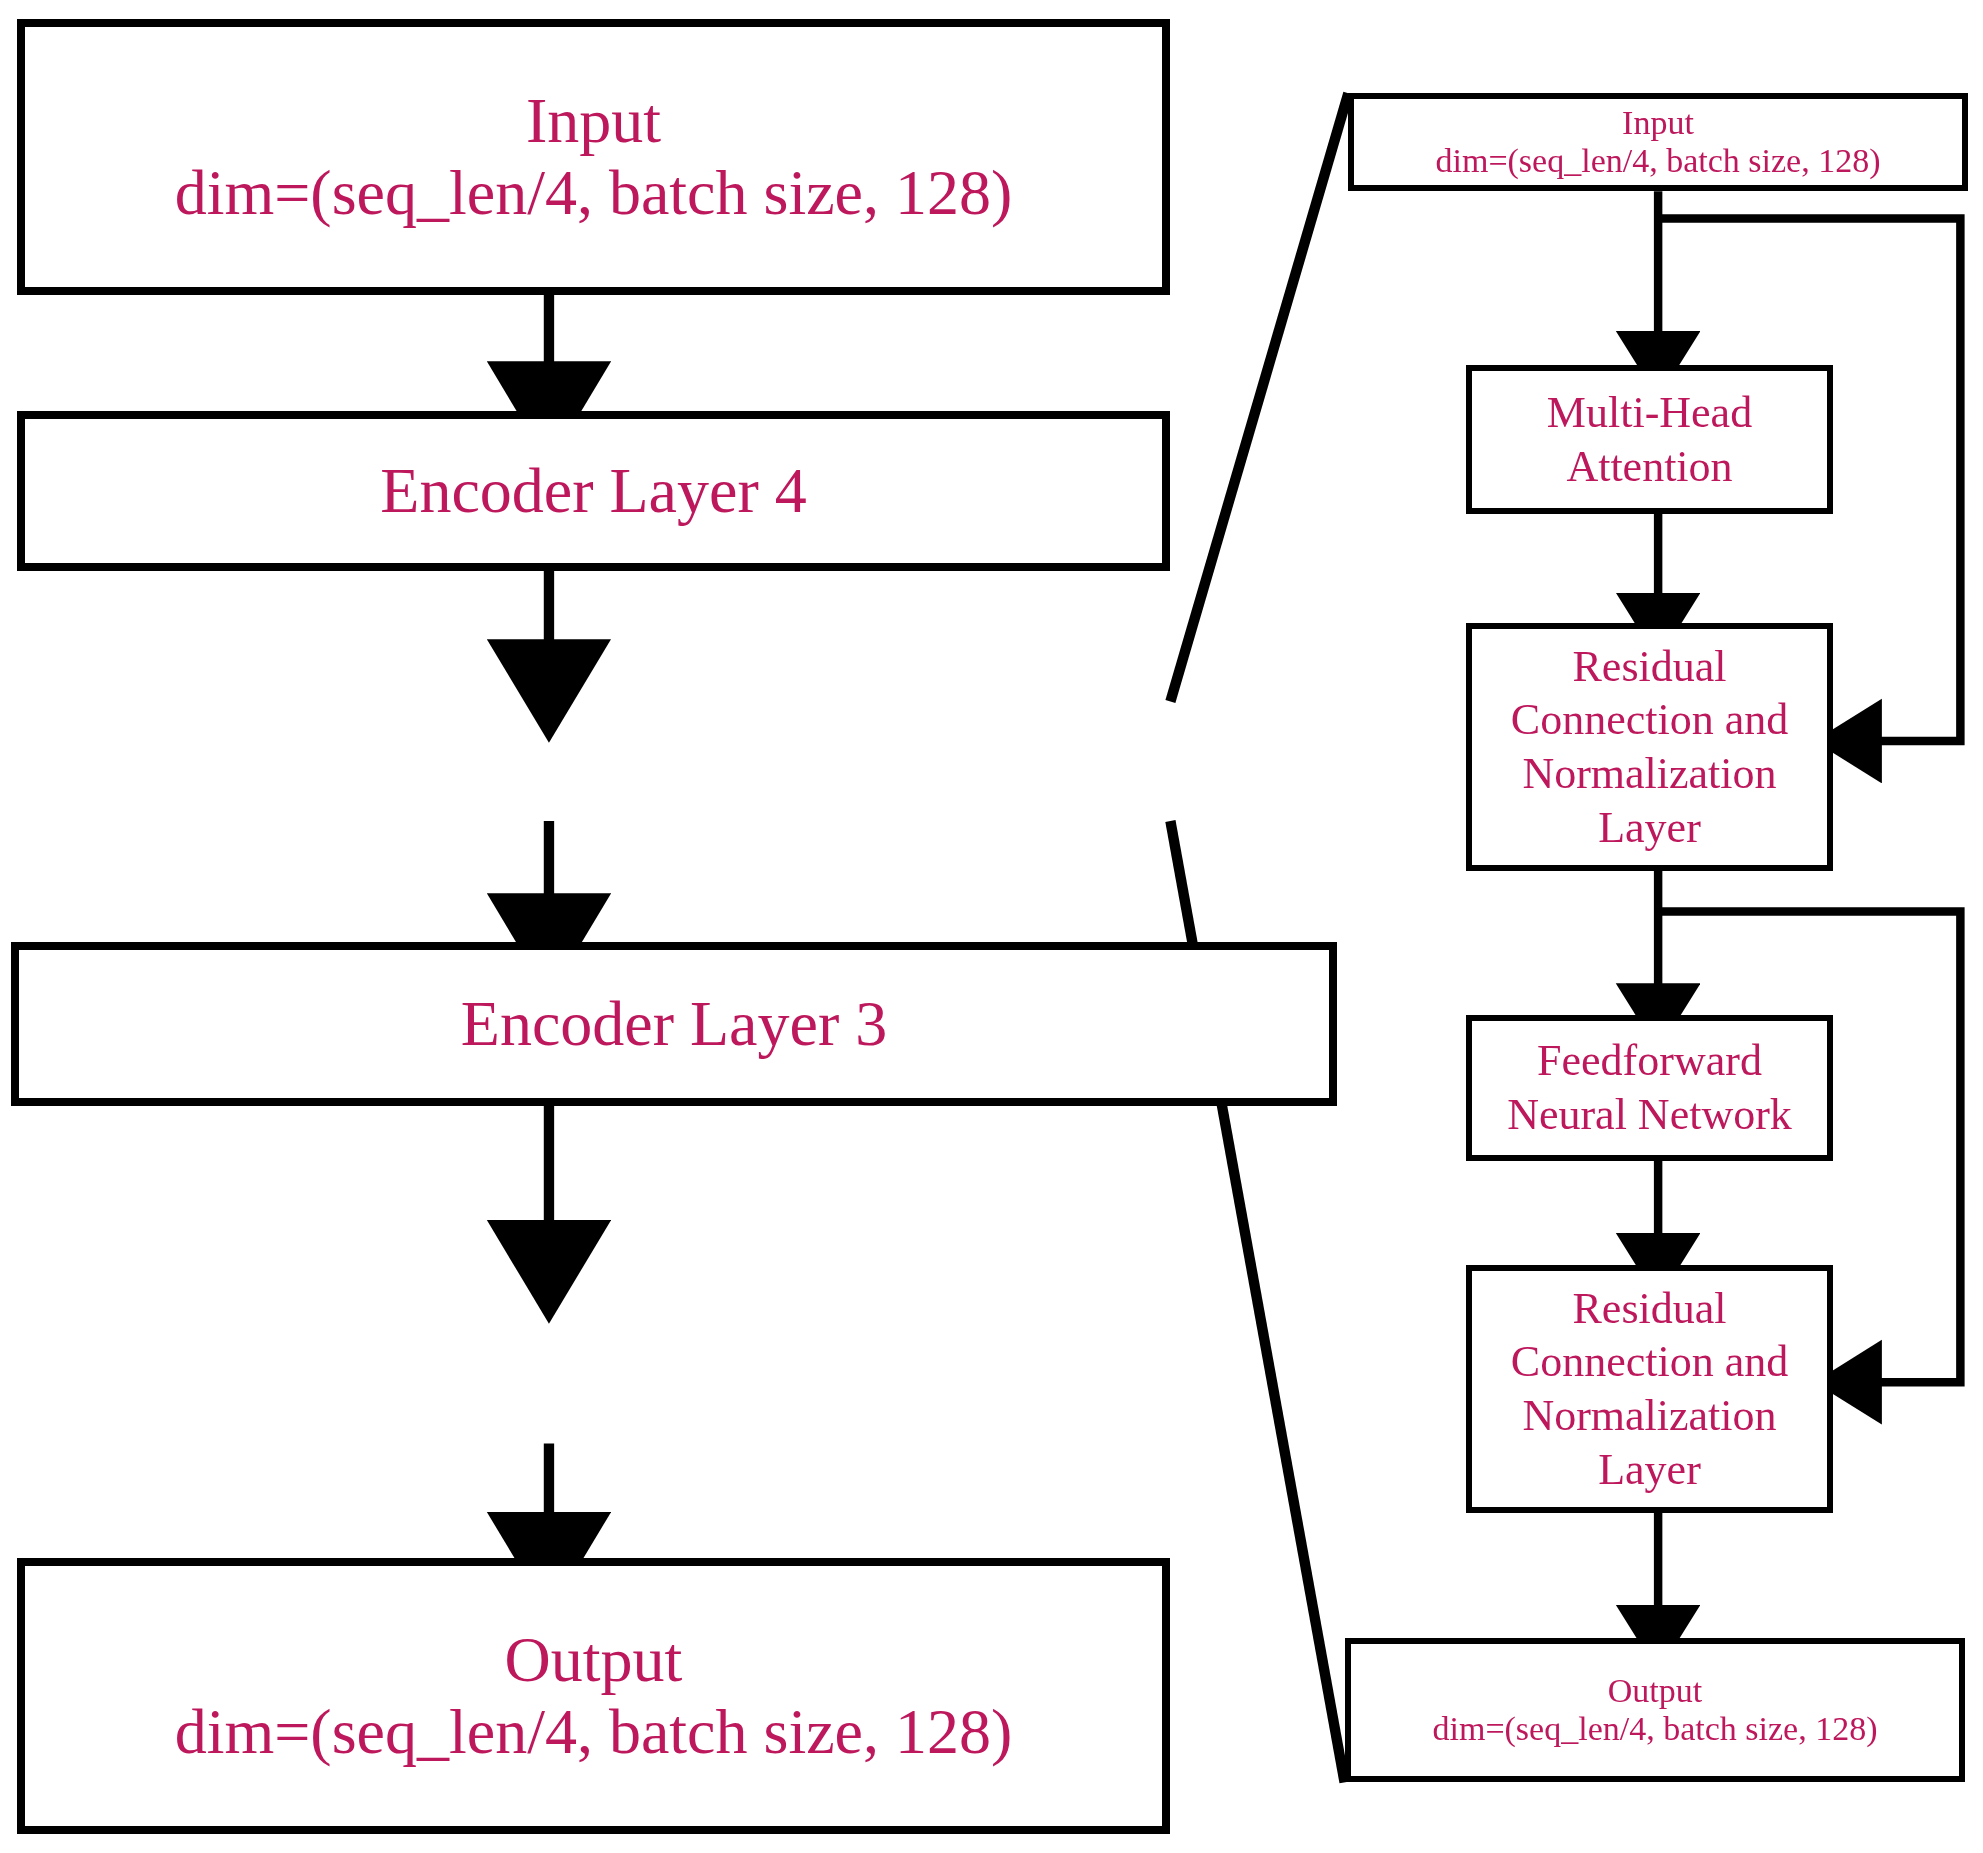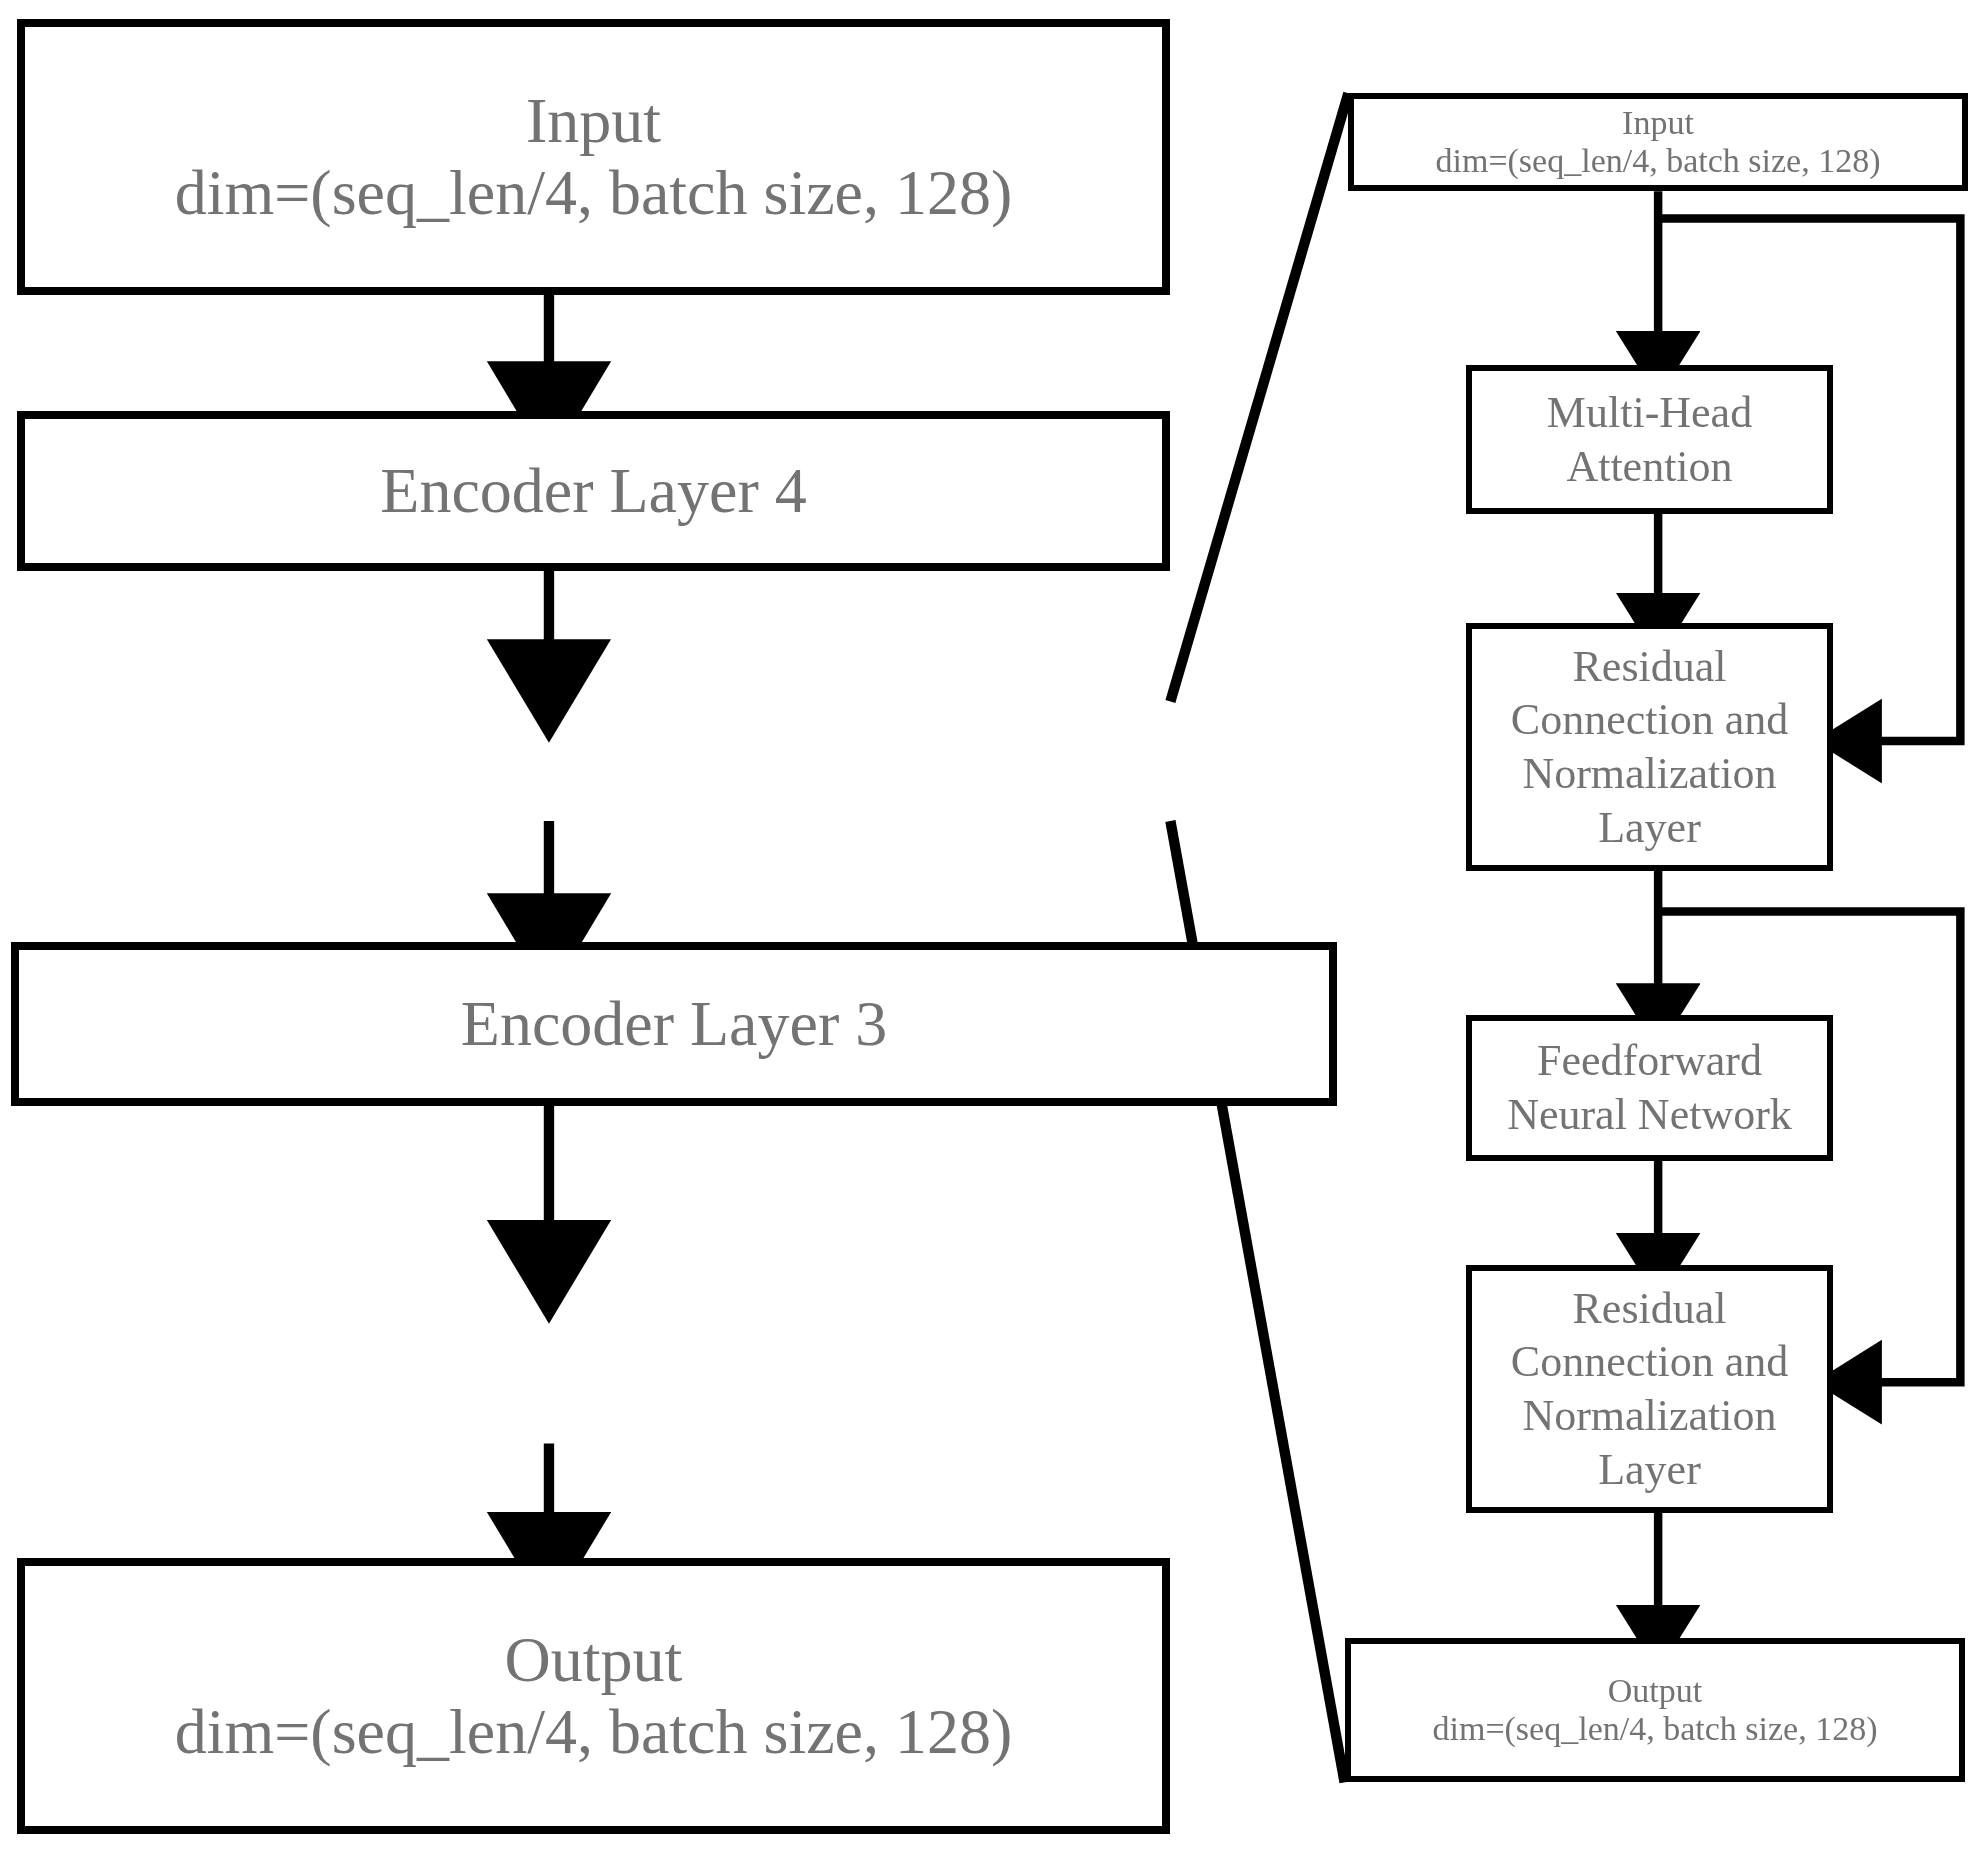--- a/index.html
+++ b/index.html
@@ -18,21 +18,21 @@
   .node {
     position: absolute;
     box-sizing: border-box;
     background: #ffffff;
     border: 8.5px solid #000000;
     display: flex;
     flex-direction: column;
     align-items: center;
     justify-content: center;
     text-align: center;
-    color: #737373;
+    color: #be185d;
     line-height: 1.12;
     z-index: 3;
   }
   .node.thin { border-width: 6.6px; }
   .node .line1, .node .line2 { display: block; white-space: nowrap; }
 
   
   .big   { font-size: 64px; }
   .big .line1 { font-size: 64px; }
   .big .line2 { font-size: 64px; }

